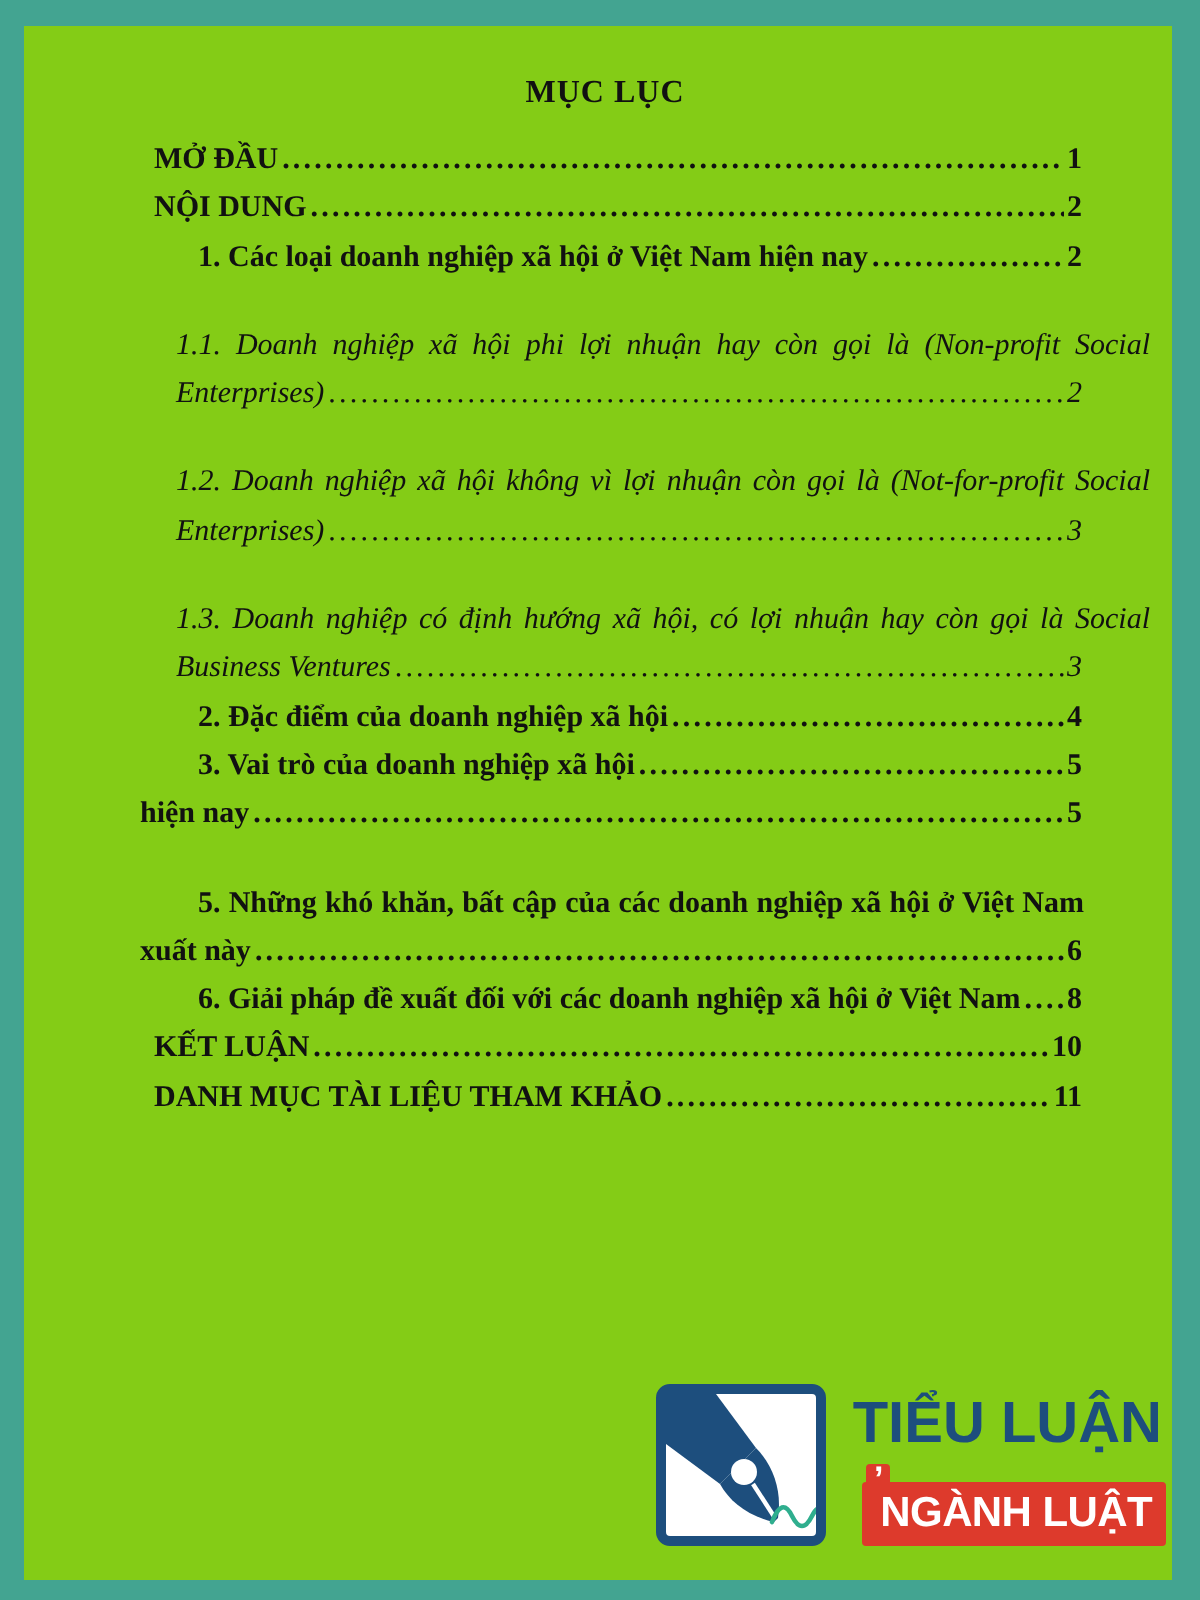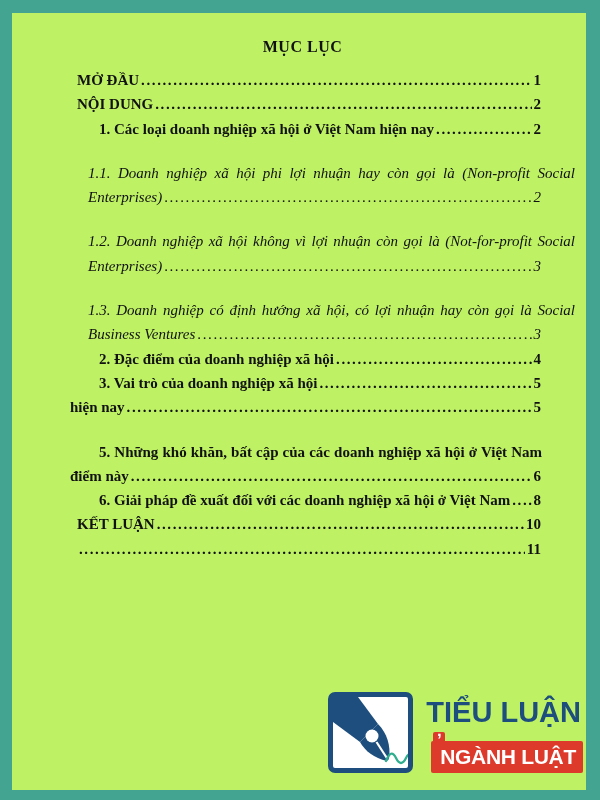--- a/index.html
+++ b/index.html
@@ -2,21 +2,21 @@
 <html><head>
 <meta charset="utf-8">
 <style>
   * { margin: 0; padding: 0; box-sizing: border-box; }
   html, body { width: 600px; height: 800px; overflow: hidden; }
   body { background: #43a491; font-family: "Liberation Serif", "DejaVu Serif", serif; }
 
   .page {
     position: absolute;
     top: 13px; left: 12px; right: 14px; bottom: 10px;
-    background: #bef264;
+    background: #84cc16;
     padding: 22px 11px 0 58px;
   }
 
   .doc-title {
     text-align: center;
     font-weight: bold;
     font-size: 16px;
     line-height: 24px;
     color: #111;
     letter-spacing: 0.5px;
@@ -191,21 +191,21 @@
       <div class="row">
         <span>hiện nay</span>
         <span class="dots"></span>
         <span class="pg">5</span>
       </div>
     </div>
 
     <div class="entry lvl2">
       <div class="jline ind2">5. Những khó khăn, bất cập của các doanh nghiệp xã hội ở Việt Nam</div>
       <div class="row">
-        <span>điểm này</span>
+        <span>xuất này</span>
         <span class="dots"></span>
         <span class="pg">6</span>
       </div>
     </div>
 
     <div class="entry lvl2">
       <div class="row ind2">
         <span>6. Giải pháp đề xuất đối với các doanh nghiệp xã hội ở Việt Nam</span>
         <span class="dots"></span>
         <span class="pg">8</span>
@@ -215,20 +215,21 @@
     <div class="entry lvl1">
       <div class="row ind1">
         <span>KẾT LUẬN</span>
         <span class="dots"></span>
         <span class="pg">10</span>
       </div>
     </div>
 
     <div class="entry lvl1">
       <div class="row ind1">
+        <span>DANH MỤC TÀI LIỆU THAM KHẢO</span>
         <span class="dots"></span>
         <span class="pg">11</span>
       </div>
     </div>
 
   </div>
 
   <div class="logo">
     <div class="pen-box">
       <svg width="75" height="71" viewBox="0 0 75 71" xmlns="http://www.w3.org/2000/svg">

